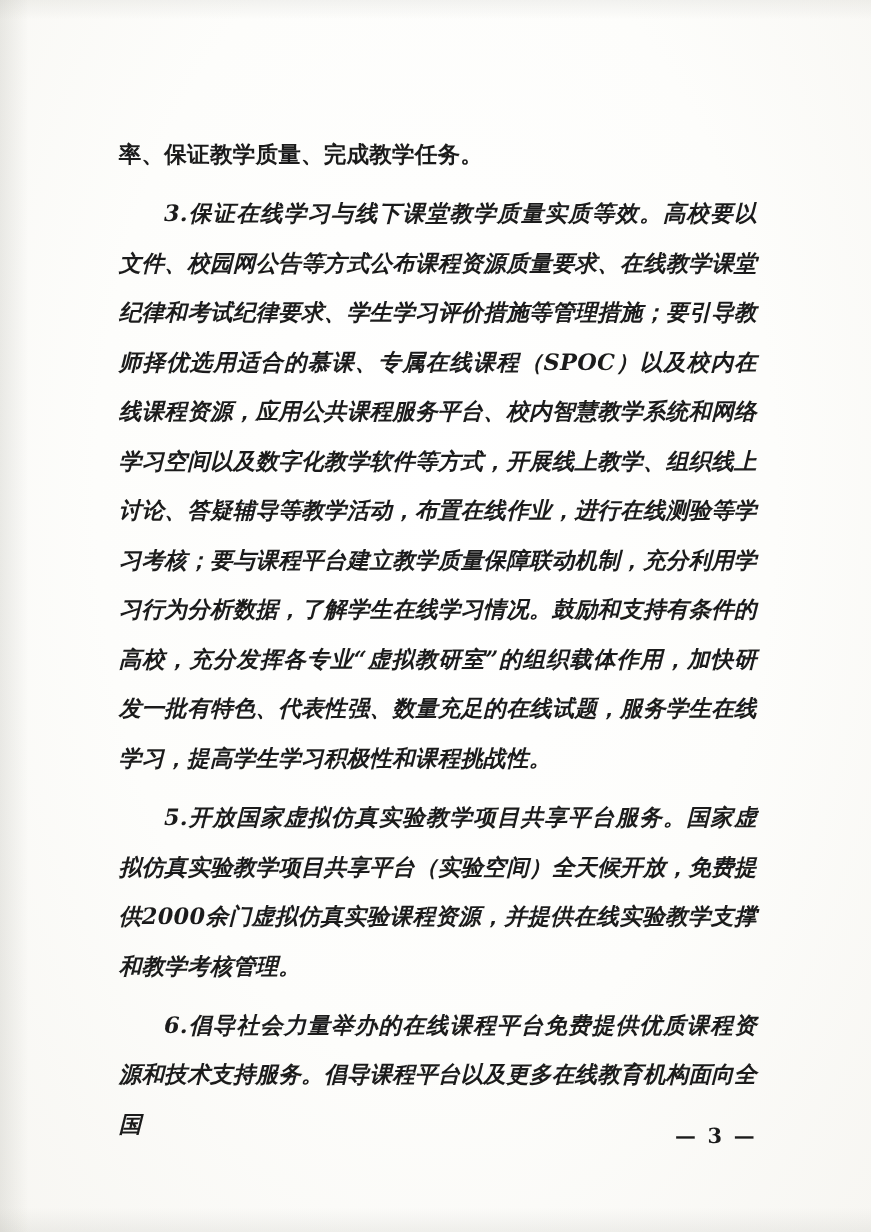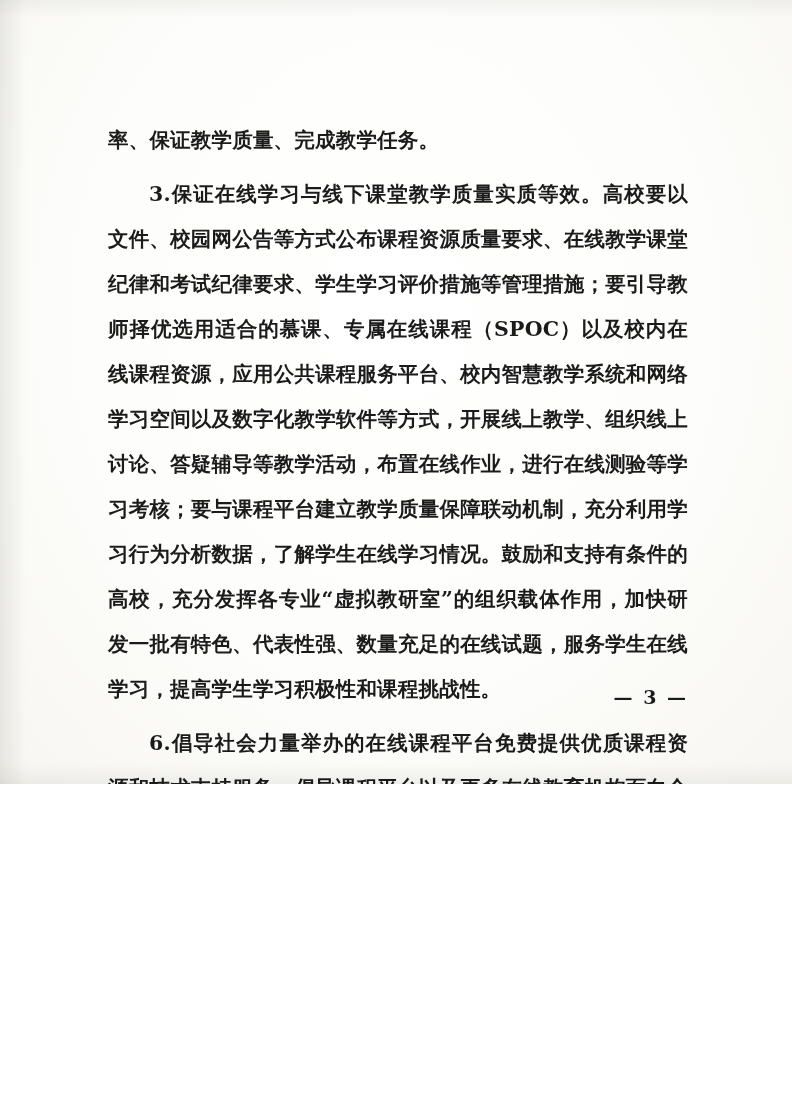--- a/index.html
+++ b/index.html
@@ -11,21 +11,21 @@
     height: 1120px;
     background: #ffffff;
     font-family: "DejaVu Serif", "Liberation Serif", serif;
     overflow: hidden;
   }
 
   
   .page {
     position: relative;
     width: 792px;
-    height: 784px;
+    height: 1120px;
     background:
       radial-gradient(ellipse at 50% 40%, #ffffff 0%, #fdfdfb 55%, #f7f6f2 100%);
     box-sizing: border-box;
     overflow: hidden;
   }
 
   
   .scan-edge-left {
     position: absolute;
     left: 0; top: 0;
@@ -62,20 +62,21 @@
     color: #1b1b1b;
     text-align: justify;
     text-justify: inter-ideograph;
     letter-spacing: 0.2px;
     font-weight: 600;
     font-family: "DejaVu Serif", "Liberation Serif", serif;
   }
 
   p.indent {
     text-indent: 2em;
+    font-style: italic;
   }
 
   .page-number {
     position: absolute;
     right: 104px;
     bottom: 76px;
     font-size: 19px;
     color: #1b1b1b;
     font-weight: 600;
     letter-spacing: 2px;
@@ -90,19 +91,20 @@
   <div class="scan-edge-left"></div>
   <div class="scan-edge-top"></div>
   <div class="scan-edge-bottom"></div>
 
   <div class="text-block">
     <p class="para">率、保证教学质量、完成教学任务。</p>
 
     <p class="para indent">3.保证在线学习与线下课堂教学质量实质等效。高校要以文件、校园网公告等方式公布课程资源质量要求、在线教学课堂纪律和考试纪律要求、学生学习评价措施等管理措施；要引导教师择优选用适合的慕课、专属在线课程（SPOC）以及校内在线课程资源，应用公共课程服务平台、校内智慧教学系统和网络学习空间以及数字化教学软件等方式，开展线上教学、组织线上讨论、答疑辅导等教学活动，布置在线作业，进行在线测验等学习考核；要与课程平台建立教学质量保障联动机制，充分利用学习行为分析数据，了解学生在线学习情况。鼓励和支持有条件的高校，充分发挥各专业“虚拟教研室”的组织载体作用，加快研发一批有特色、代表性强、数量充足的在线试题，服务学生在线学习，提高学生学习积极性和课程挑战性。</p>
 
 
+    <p class="para indent">5.开放国家虚拟仿真实验教学项目共享平台服务。国家虚拟仿真实验教学项目共享平台（实验空间）全天候开放，免费提供2000余门虚拟仿真实验课程资源，并提供在线实验教学支撑和教学考核管理。</p>
 
     <p class="para indent">6.倡导社会力量举办的在线课程平台免费提供优质课程资源和技术支持服务。倡导课程平台以及更多在线教育机构面向全国</p>
   </div>
 
   <div class="page-number">— 3 —</div>
 
 </div>
 
 </body></html>

